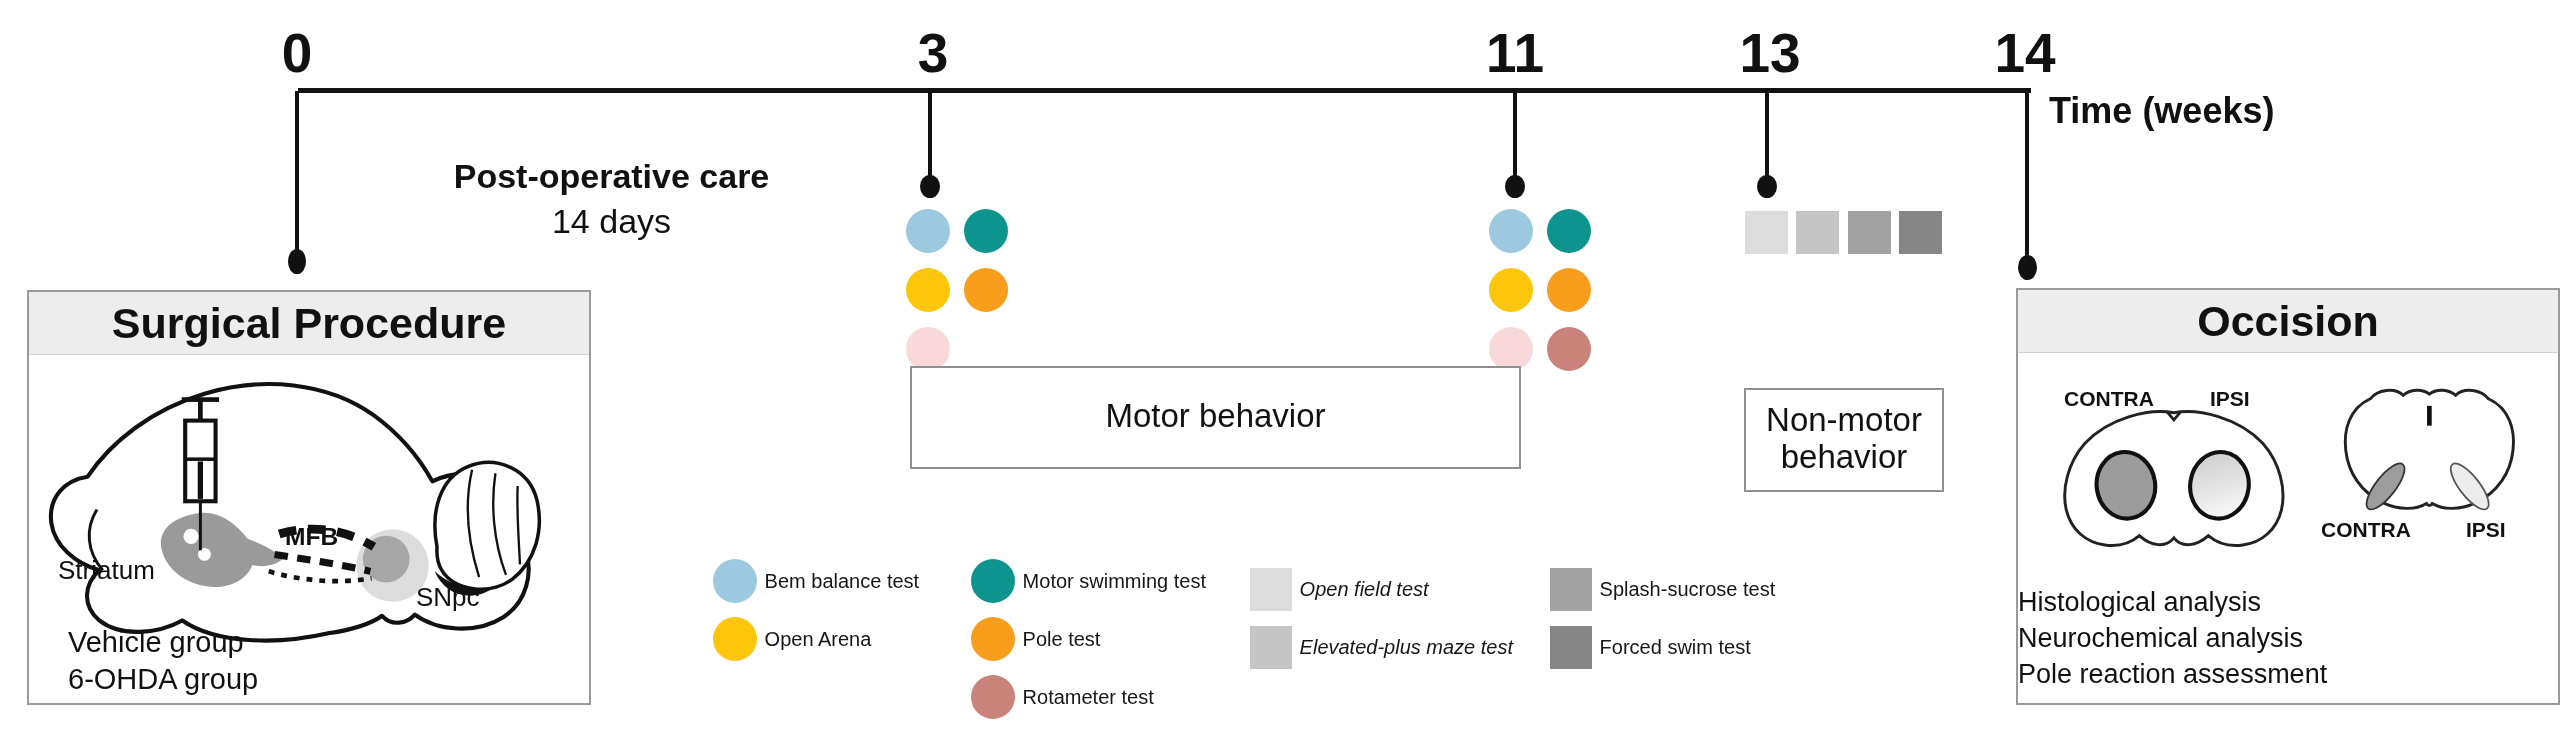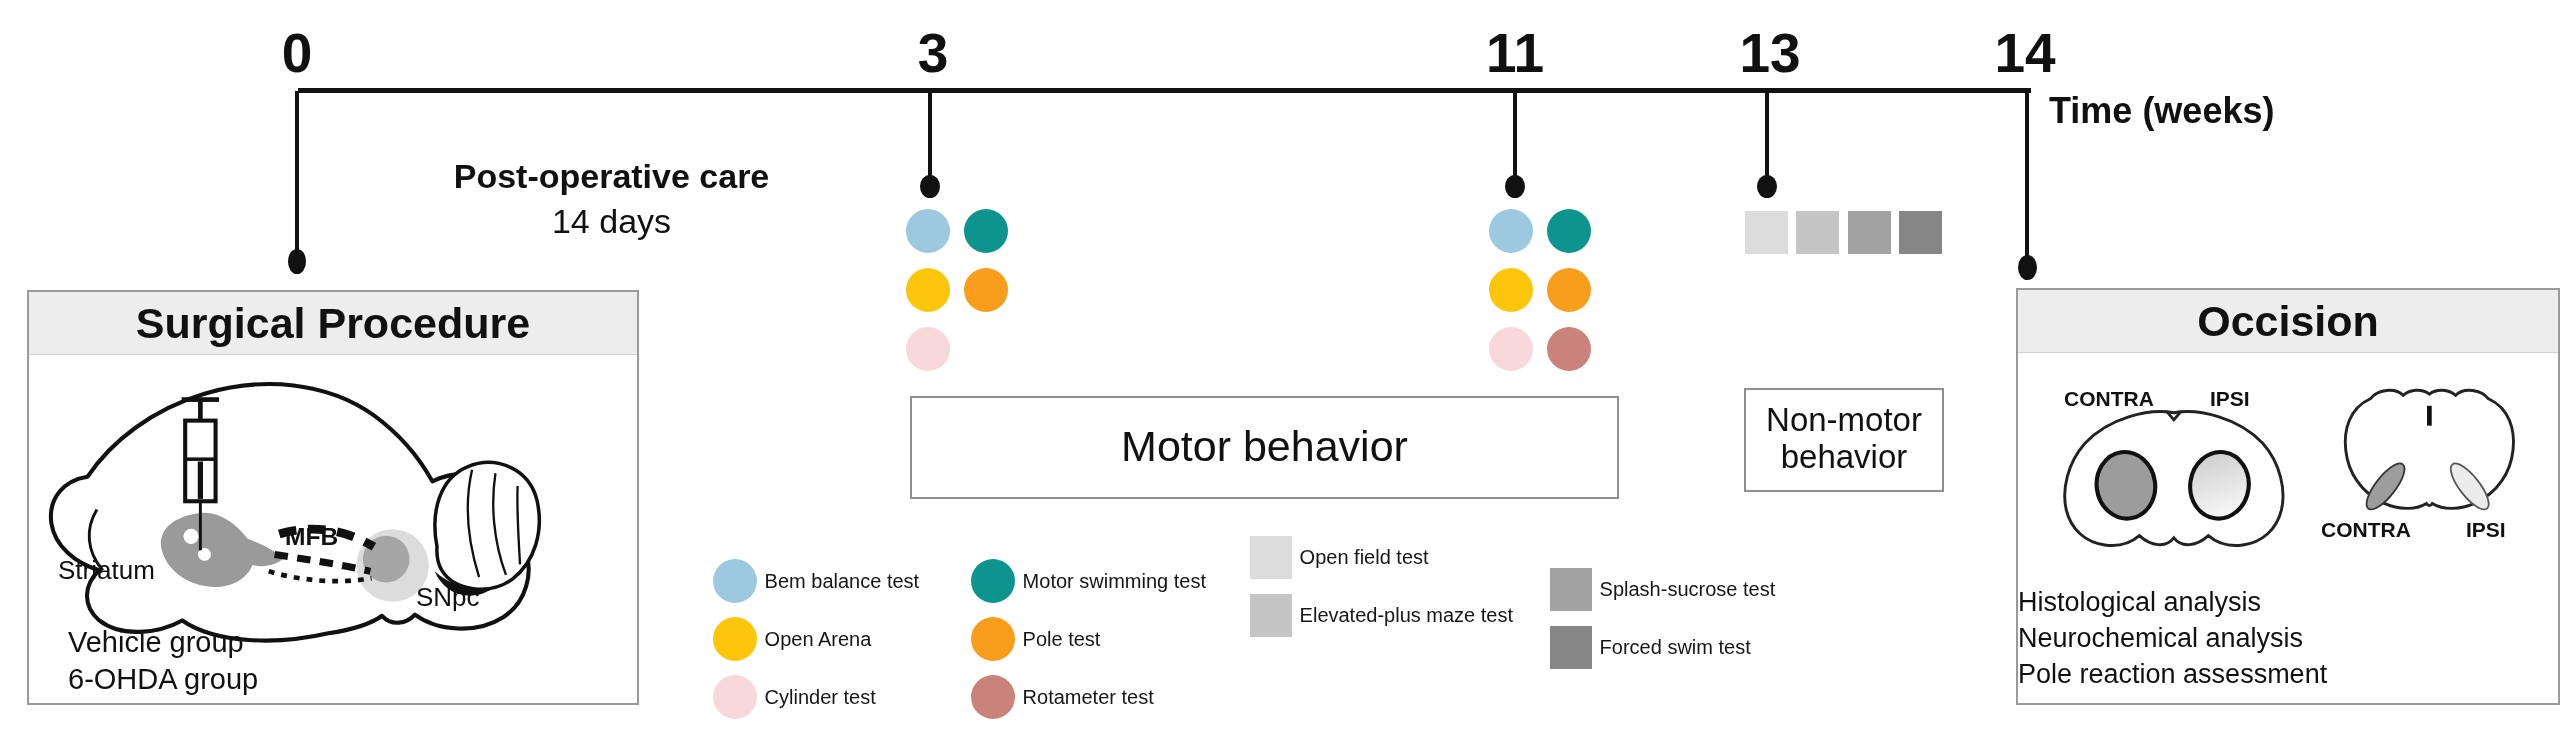--- a/index.html
+++ b/index.html
@@ -30,44 +30,44 @@
   .postop .l2{font-size:34px;margin-top:5.9px;}
   
   .marker-grid{position:absolute;width:105px;height:187px;}
   #week3-dots{left:906px;top:209px;}
   #week11-dots{left:1489px;top:209px;}
   .dot{position:absolute;width:44px;height:44px;border-radius:50%;}
   #week13-squares{position:absolute;left:1745px;top:211px;width:211px;height:43px;}
   .w13-square{position:absolute;top:0;width:43px;height:43px;}
   
   .beh-box{position:absolute;background:#fff;border:2.9px solid #8f8f8f;box-sizing:border-box;text-align:center;}
-  #motor-box{left:910px;top:396px;width:709px;height:103px;font-size:43px;line-height:96px;}
+  #motor-box{left:910px;top:366px;width:611px;height:103px;font-size:33px;line-height:96px;}
   #nonmotor-box{left:1744px;top:388px;width:200px;height:104px;font-size:33px;line-height:37px;padding-top:10.5px;}
   
   .panel{position:absolute;background:#fff;border:2.9px solid #9a9a9a;box-sizing:border-box;}
-  #surgical-panel{left:27px;top:290px;width:612px;height:415px;}
+  #surgical-panel{left:27px;top:290px;width:564px;height:415px;}
   #occision-panel{left:2016px;top:288px;width:544px;height:417px;}
   .panel-header{height:62px;background:#ededed;border-bottom:1.8px solid #d2d2d2;
     text-align:center;font-weight:bold;font-size:43px;line-height:62px;}
   .panel svg{position:absolute;left:0;top:62px;}
   .inlabel{position:absolute;white-space:nowrap;}
   #striatum-label{left:29px;top:263px;font-size:26px;}
   #mfb-label{left:256px;top:231px;font-size:24.6px;font-weight:bold;}
   #snpc-label{left:387px;top:290px;font-size:26px;}
   #group-lines{left:39px;top:332px;font-size:29px;line-height:37px;}
   .ci-label{font-weight:bold;font-size:21px;}
   #contra1{left:46px;top:97px;} #ipsi1{left:192px;top:97px;}
   #contra2{left:303px;top:228px;} #ipsi2{left:448px;top:228px;}
   #analyses{position:absolute;left:0;top:294px;width:100%;text-align:left;
     font-size:27px;line-height:36px;}
   
   .legend-col{position:absolute;}
   #legend-col-0{left:713px;top:559px;}
   #legend-col-1{left:971px;top:559px;}
-  #legend-col-2{left:1250px;top:536px;}
+  #legend-col-2{left:1250px;top:568px;font-style:italic;}
   #legend-col-3{left:1550px;top:568px;}
   .legend-item{display:flex;align-items:center;height:44px;margin-bottom:14px;}
   .col-squares .legend-item{height:43px;margin-bottom:15px;}
   .swatch{flex:none;display:inline-block;}
   .swatch-circle{width:44px;height:44px;border-radius:50%;}
   .swatch-square{width:42px;height:43px;}
   .legend-label{margin-left:7.6px;font-size:20px;white-space:nowrap;color:#161616;}
 </style>
 </head>
 <body>
@@ -225,24 +225,20 @@
 
   <div class="legend-col col-circles" id="legend-col-0">
       <div class="legend-item">
         <span class="swatch swatch-circle" style="background: rgb(156, 200, 224);"></span>
         <span class="legend-label">Bem balance test</span>
       </div>
       <div class="legend-item">
         <span class="swatch swatch-circle" style="background: rgb(253, 198, 10);"></span>
         <span class="legend-label">Open Arena</span>
       </div>
-      <div class="legend-item">
-        <span class="swatch swatch-circle" style="background: rgb(248, 216, 218);"></span>
-        <span class="legend-label">Cylinder test</span>
-      </div>
     </div>
   <div class="legend-col col-circles" id="legend-col-1">
       <div class="legend-item">
         <span class="swatch swatch-circle" style="background: rgb(14, 148, 142);"></span>
         <span class="legend-label">Motor swimming test</span>
       </div>
       <div class="legend-item">
         <span class="swatch swatch-circle" style="background: rgb(249, 157, 29);"></span>
         <span class="legend-label">Pole test</span>
       </div>

